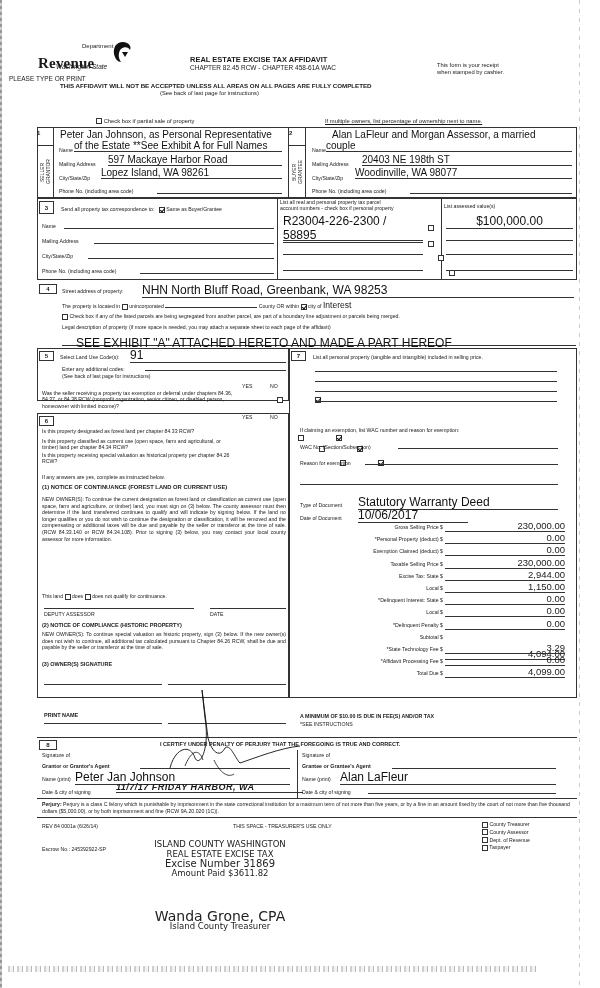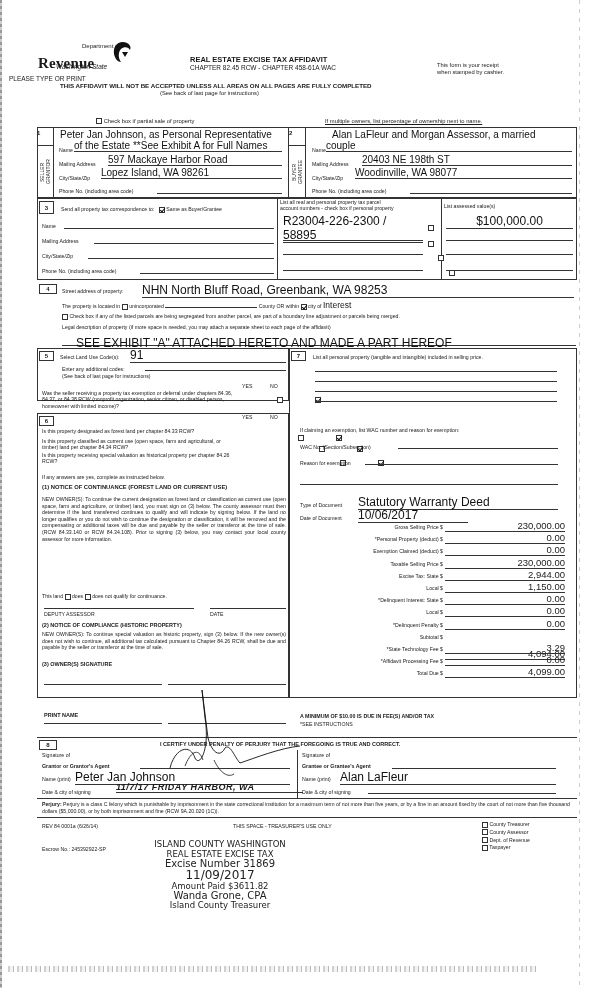--- a/index.html
+++ b/index.html
@@ -303,22 +303,21 @@
 <div class="abs tiny" style="left:42px;top:846px;">
   <span>Escrow No.:</span>
   <span>245392922-SP</span>
 </div>
 
 
 <div class="abs stamp" style="left:120px;top:840px;width:200px;">
   <div style="font-size:8.5px;line-height:9.5px;">ISLAND COUNTY WASHINGTON</div>
   <div style="font-size:8.5px;line-height:9.5px;">REAL ESTATE EXCISE TAX</div>
   <div style="font-size:10px;line-height:9.5px;">Excise Number 31869</div>
-  <div style="font-size:12px;line-height:13px;">11/09/2017</div>
   <div style="font-size:8.5px;line-height:9.5px;">Amount Paid $3611.82</div>
-  <div style="font-size:10px;line-height:9.5px;">Wanda Grone, CPA</div>
+  <div style="font-size:14px;line-height:9.5px;margin-top:34px;">Wanda Grone, CPA</div>
   <div style="font-size:8.5px;line-height:9.5px;">Island County Treasurer</div>
 </div>
 
 <div class="scan-noise"></div>
 
 
 
 
 </body></html>

